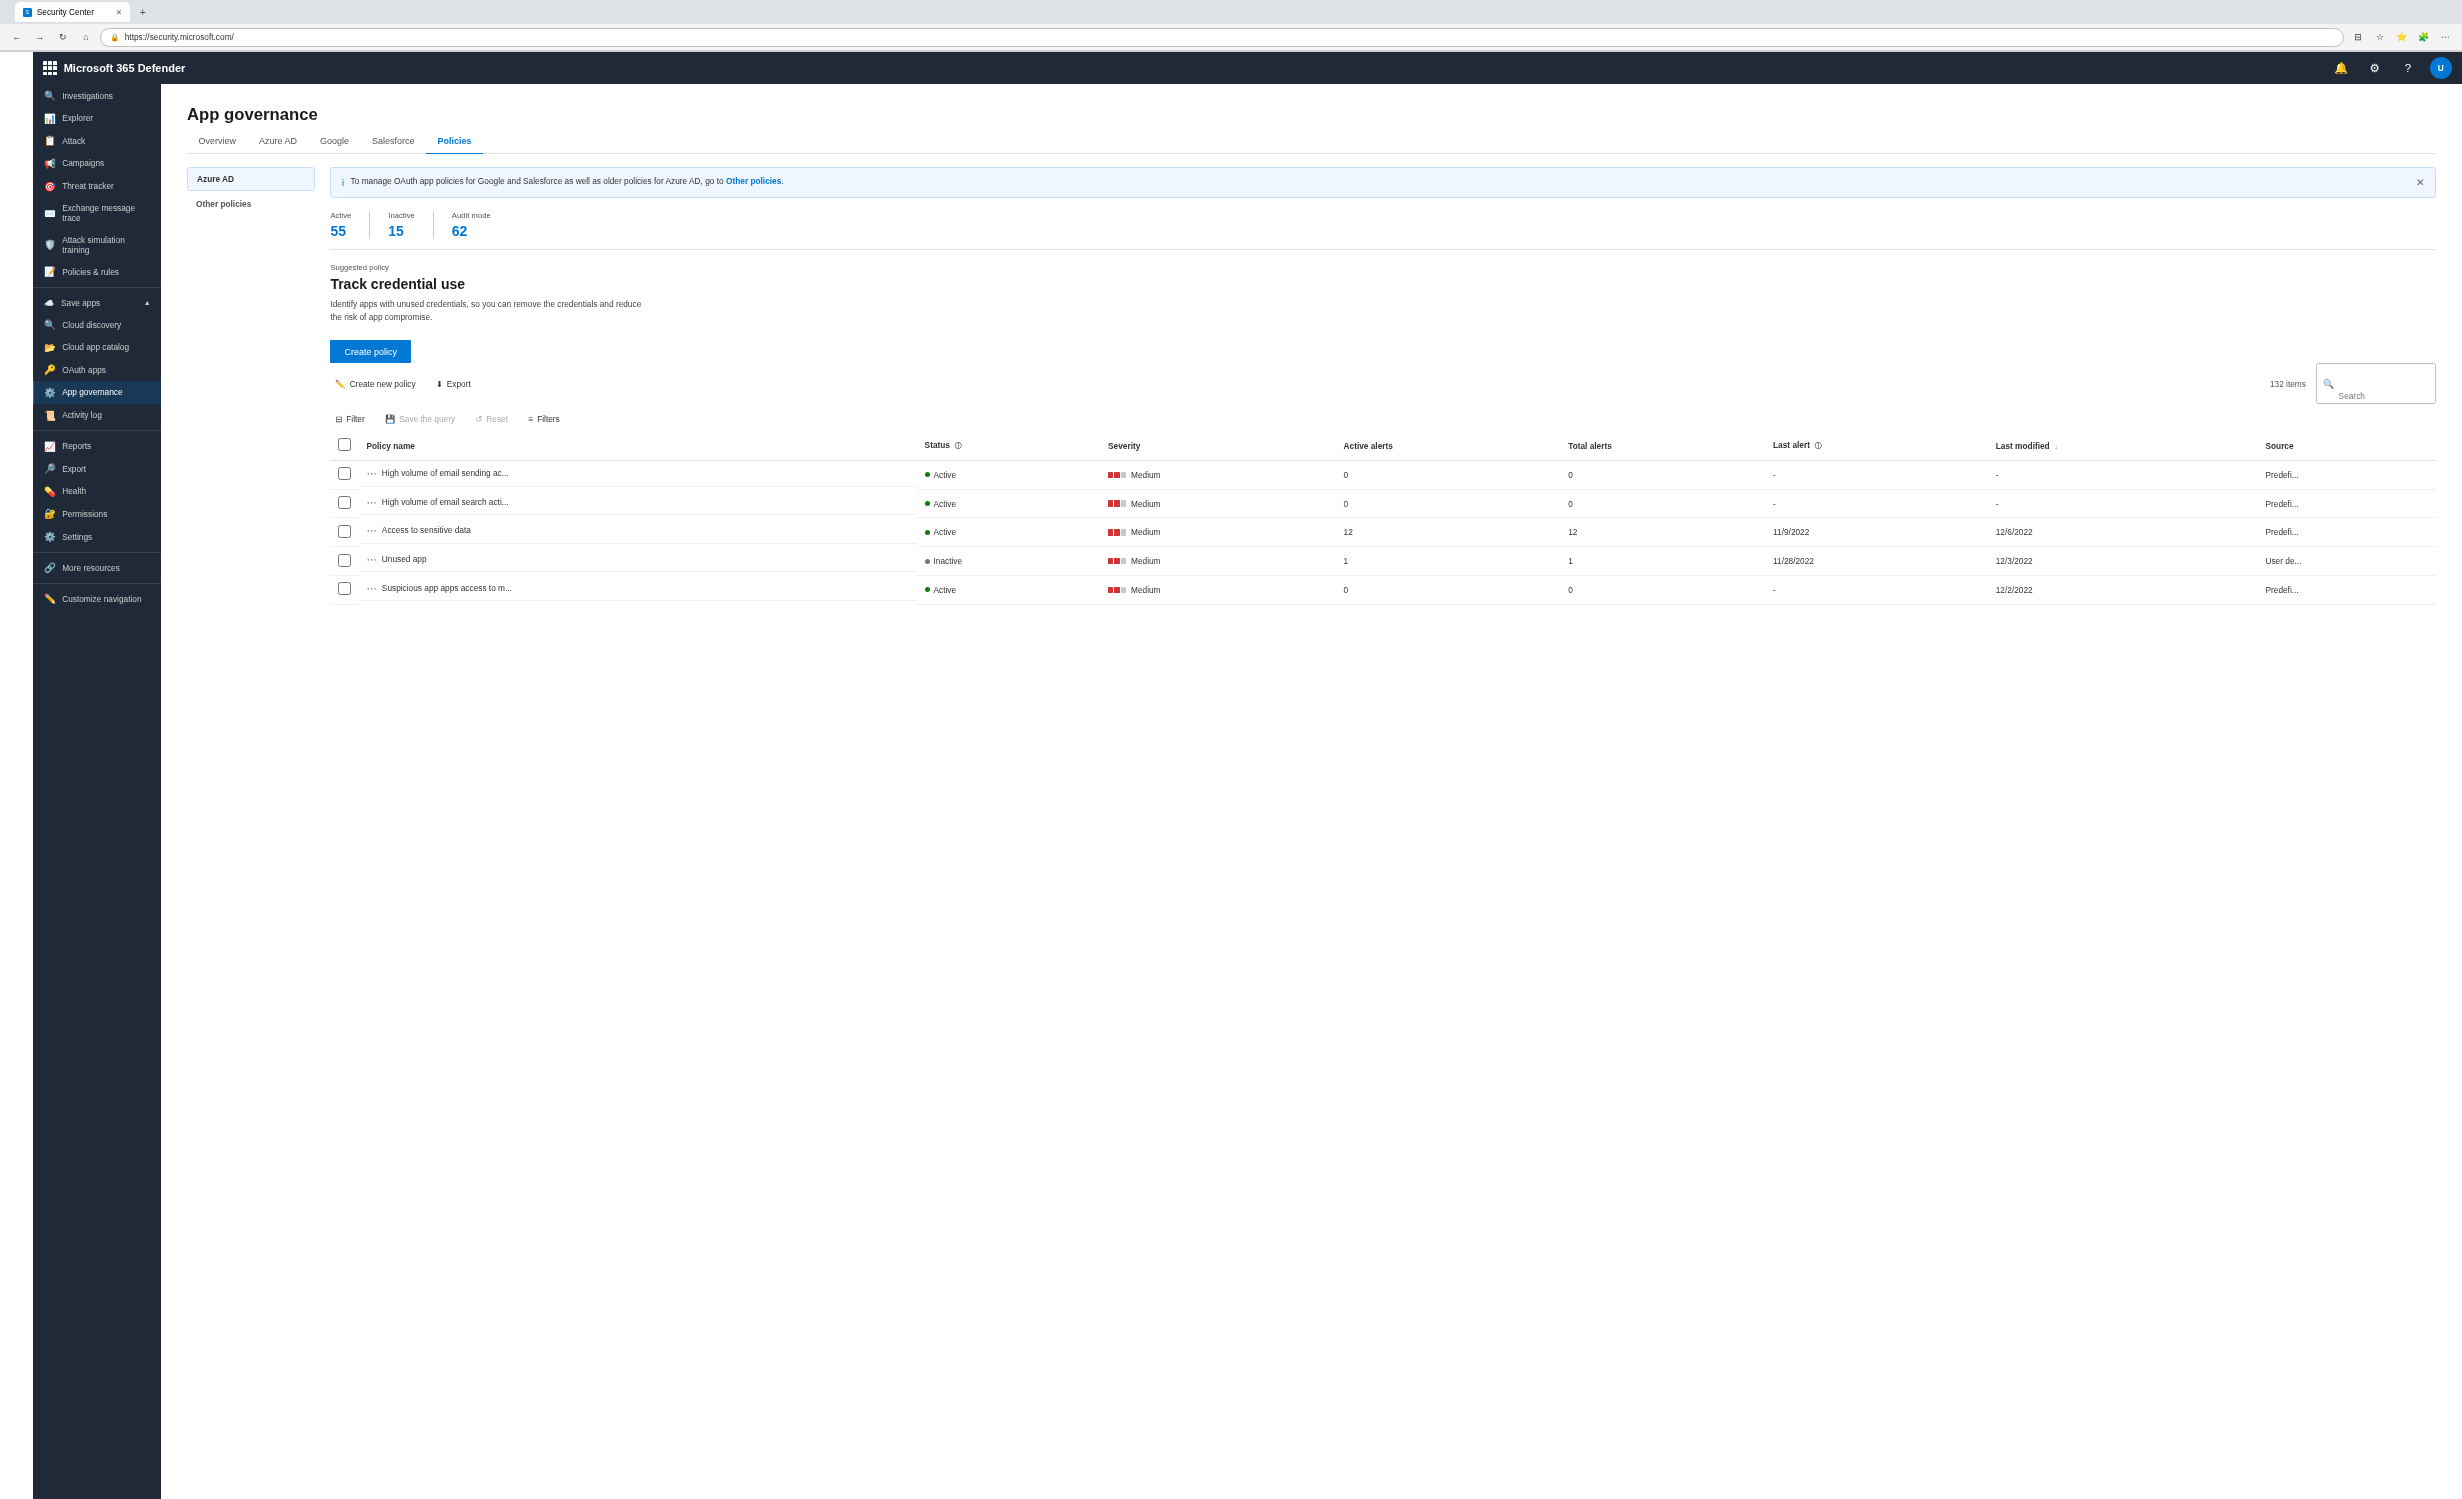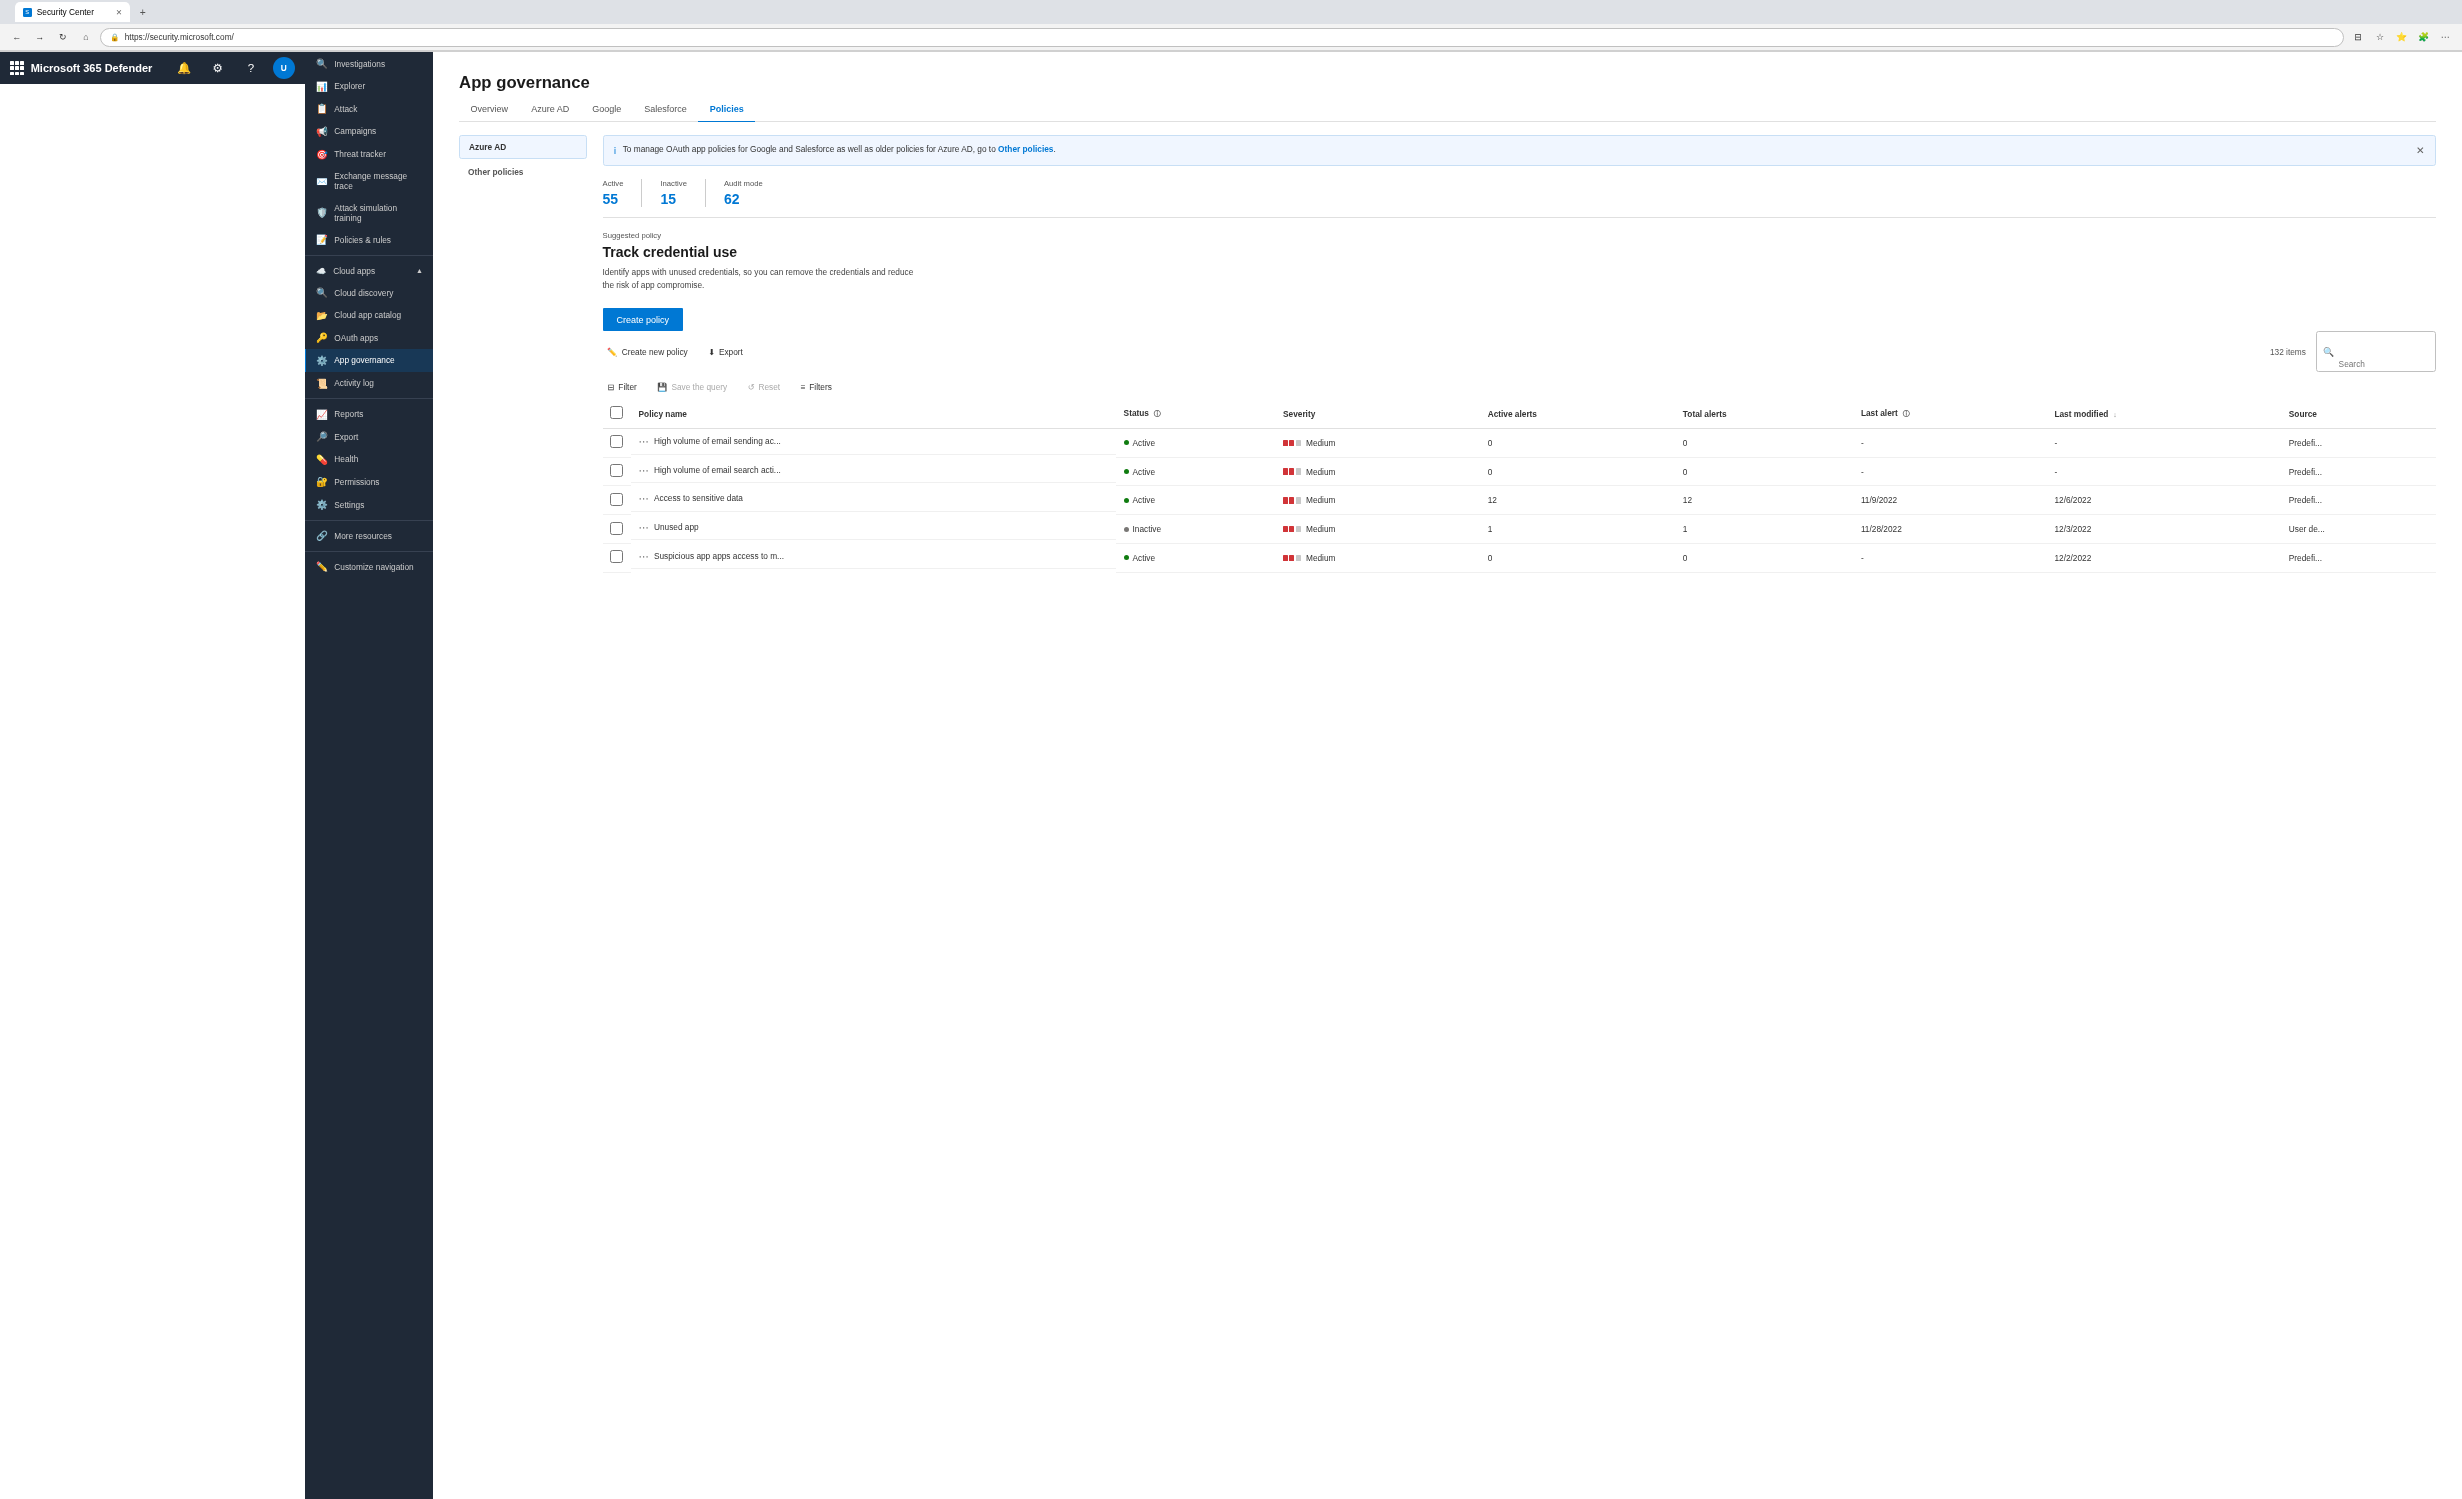--- a/index.html
+++ b/index.html
@@ -86,21 +86,21 @@
     .toolbar-action-btn {
       width: 18px; height: 18px;
       display: flex; align-items:center; justify-content:center;
       border-radius: 50%;
       cursor: pointer;
       color: #333;
       font-size: 9px;
     }
 
     
-    .app-container { display: flex; flex-direction: row; height: calc(100vh - 51px); }
+    .app-container { display: flex; flex-direction: column; height: calc(100vh - 51px); padding-left: 33px; }
 
     
     .top-bar {
       display: flex;
       align-items: center;
       background: #1f2937;
       height: 32px;
       padding: 0 10.3px;
       gap: 10.3px;
       color: #fff;
@@ -494,21 +494,21 @@
       </div>
       <div class="sidebar-item">
         <span class="item-icon">📝</span>
         <span>Policies &amp; rules</span>
       </div>
 
       <hr class="sidebar-divider">
 
       <div class="sidebar-section-header">
         <span class="item-icon">☁️</span>
-        <span>Cloud apps</span>
+        <span>Save apps</span>
         <span class="sidebar-collapse">▲</span>
       </div>
 
       <div class="sidebar-item">
         <span class="item-icon">🔍</span>
         <span>Cloud discovery</span>
       </div>
       <div class="sidebar-item">
         <span class="item-icon">📂</span>
         <span>Cloud app catalog</span>

